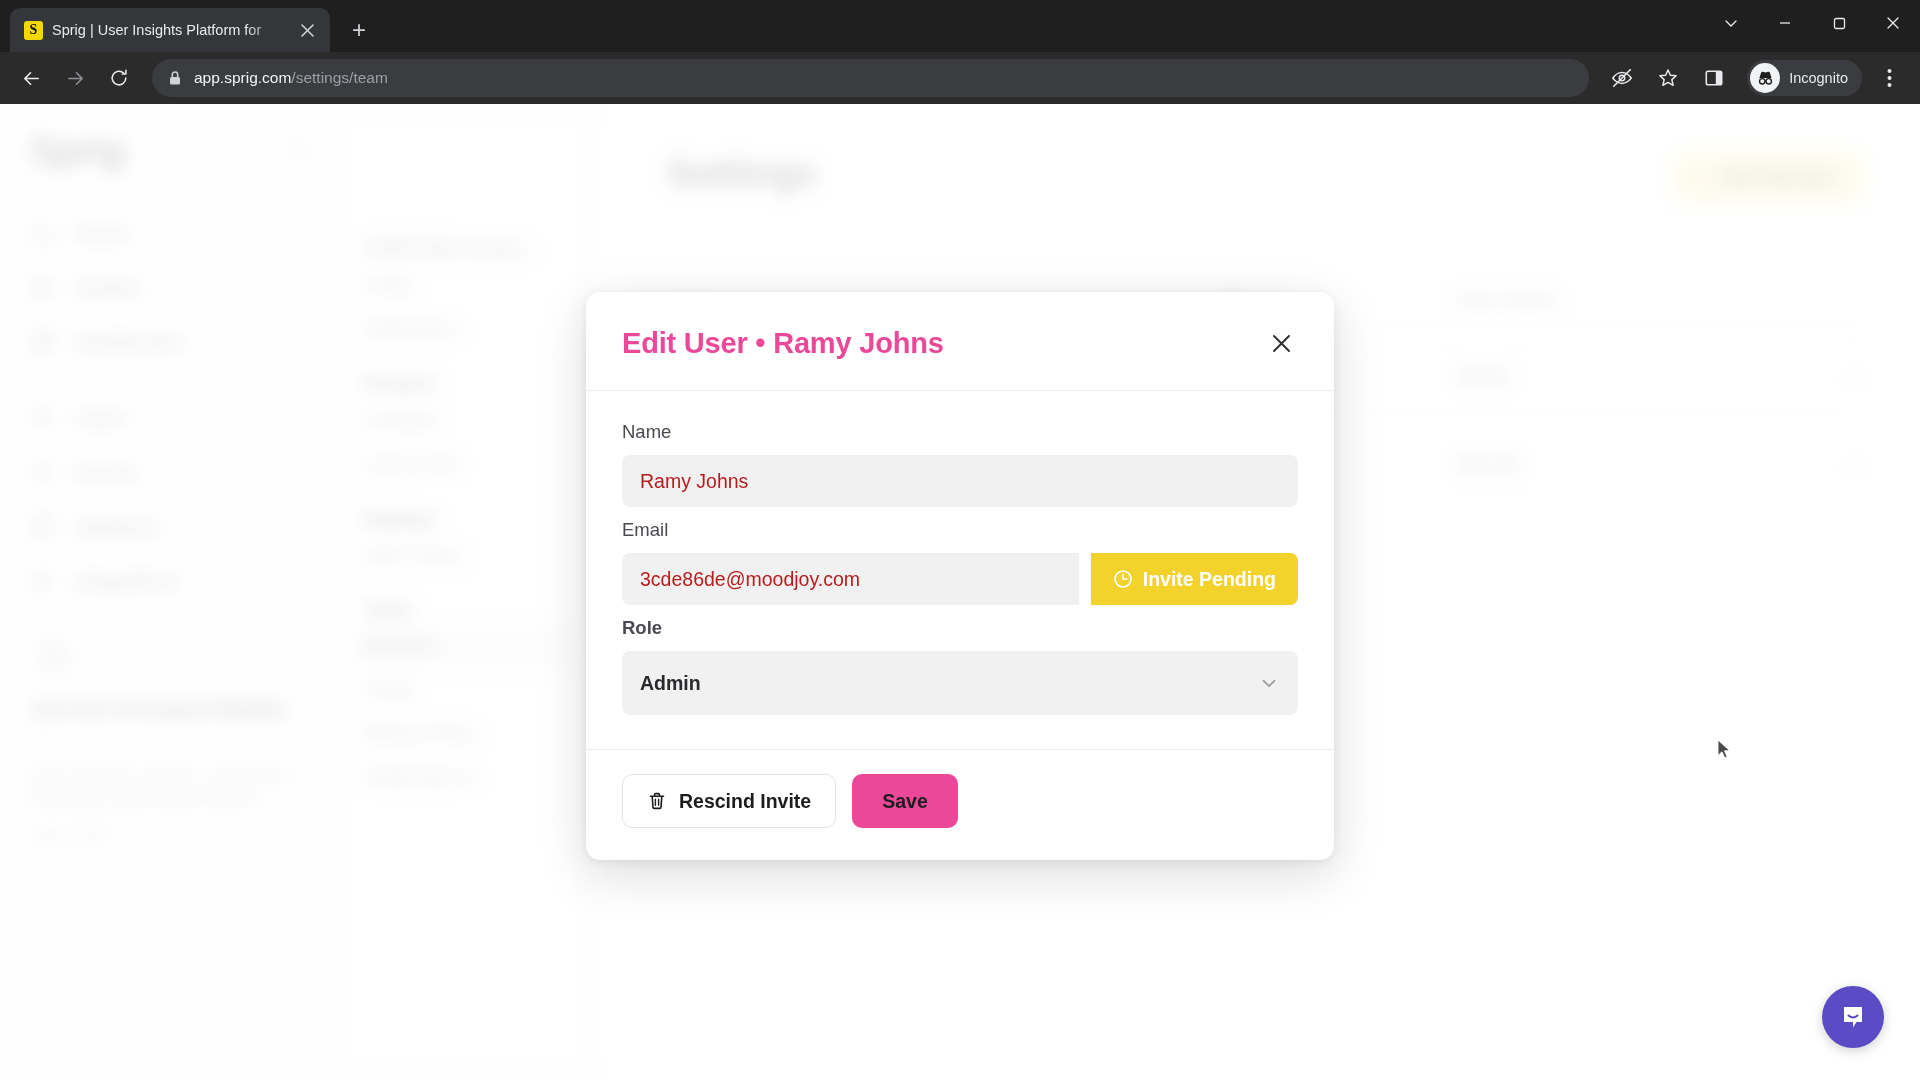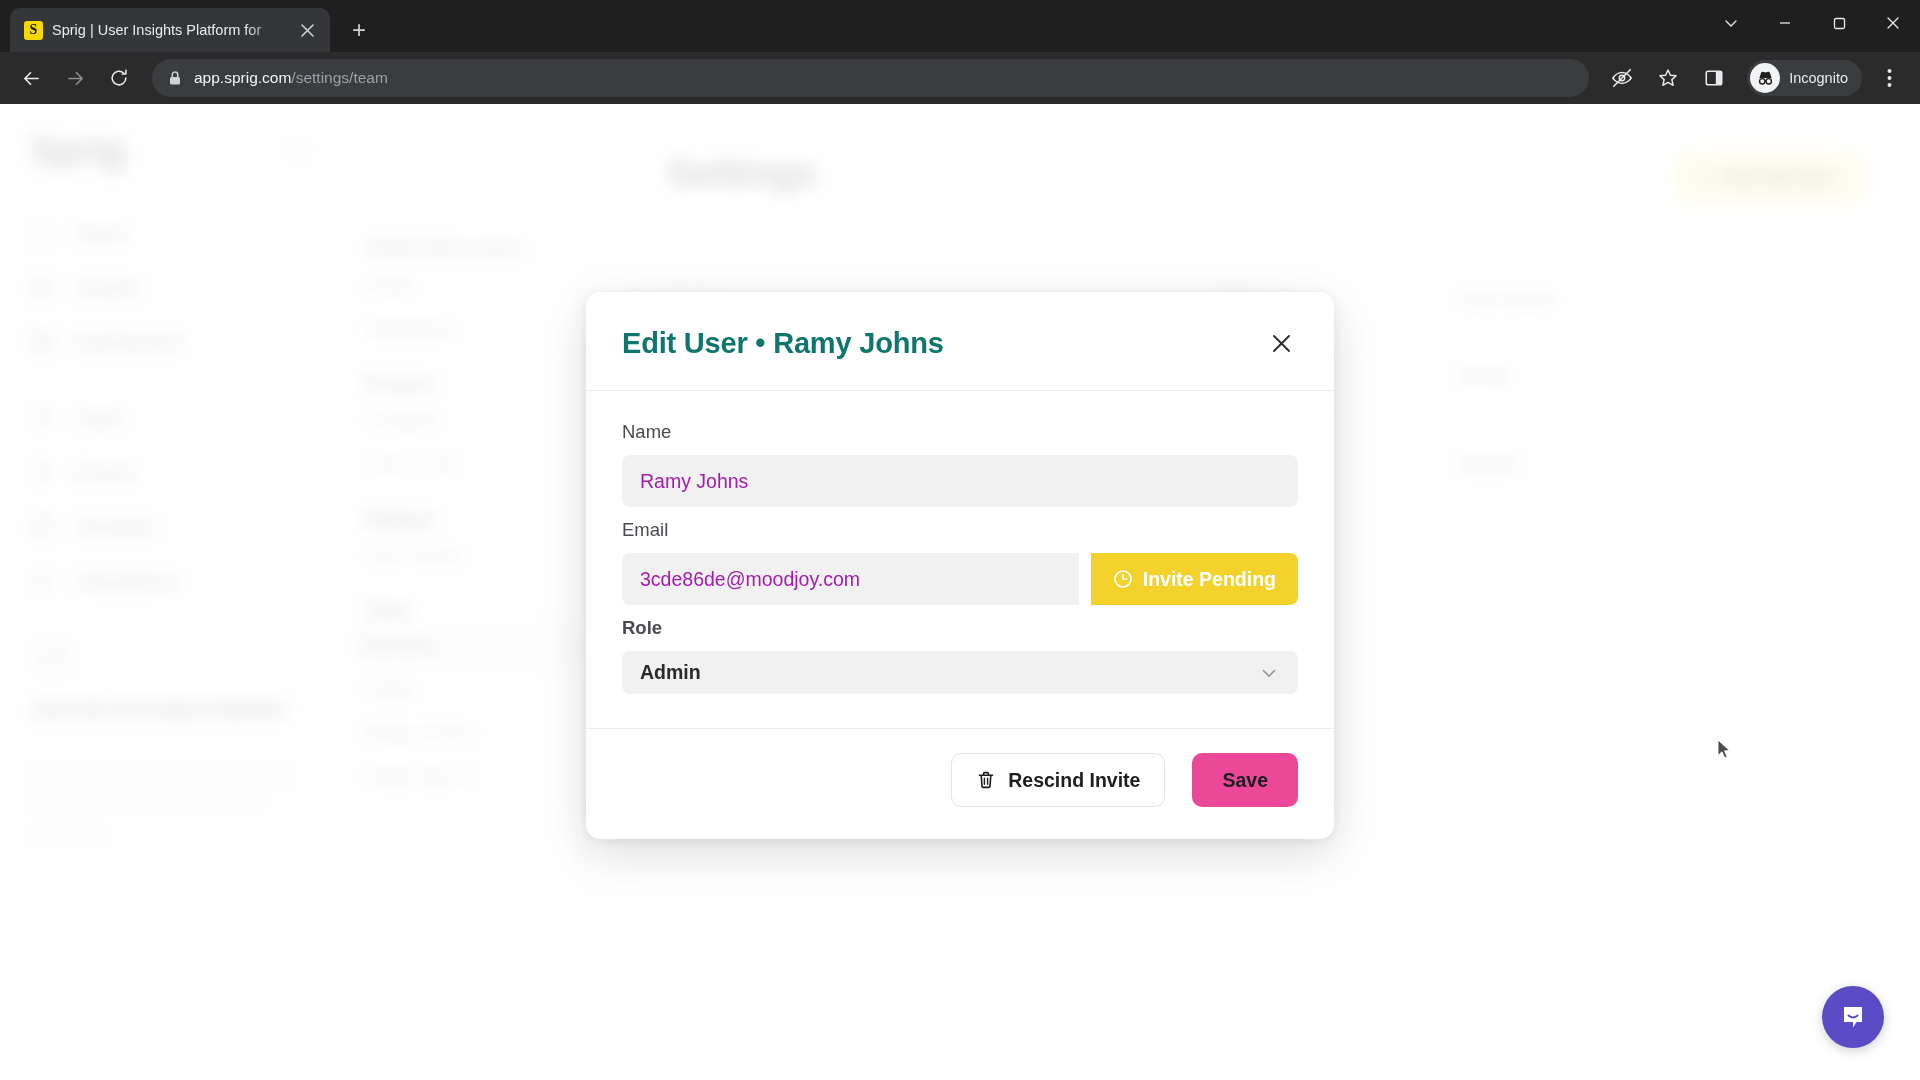--- a/index.html
+++ b/index.html
@@ -139,49 +139,49 @@
   .modal {
     position: absolute; left: 586px; top: 188px;
     width: 748px; background:#fff; border-radius: 14px;
     box-shadow: 0 14px 50px rgba(0,0,0,0.14), 0 2px 10px rgba(0,0,0,0.07);
     overflow: hidden;
   }
   .modal-head {
     display:flex; align-items:center; justify-content:space-between;
     padding: 34px 36px 30px 36px; border-bottom: 1px solid #EDEDED;
   }
-  .modal-title { font-size: 29px; font-weight: 700; color:#0f766e; letter-spacing:-0.2px;text-align:center; }
+  .modal-title { font-size: 29px; font-weight: 700; color:#ec4899; letter-spacing:-0.2px;text-align:center; }
   .modal-close {
     width: 34px; height: 34px; display:flex; align-items:center; justify-content:center;
     color:#2d2d32; font-size: 25px; font-weight: 300; line-height:1; cursor:pointer;
   }
   .modal-body { padding: 30px 36px 26px 36px; }
   .field { margin-bottom: 12px; }
   .field:last-child { margin-bottom: 8px; font-weight: bold; }
   .flabel { font-size: 18.5px; color:#4a4a50; margin-bottom: 12px; }
   .finput {
     background:#F1F1F1; border-radius: 8px; height: 52px;
     display:flex; align-items:center; padding: 0 18px;
-    font-size: 19.5px; color:#a21caf;
+    font-size: 19.5px; color:#b91c1c;
   }
   .email-row { display:flex; align-items:stretch; gap: 12px; }
   .email-row .finput { flex:1; border-radius: 8px 0 0 8px; }
   .pending-badge {
     background: #F3D22B; color:#fff; border-radius: 0 8px 8px 0;
     display:flex; align-items:center; gap:10px; padding: 0 22px;
     font-size: 19.5px; font-weight: 700; flex:none;
   }
   .select {
-    background:#F1F1F1; border-radius: 8px; height: 43px;
+    background:#F1F1F1; border-radius: 8px; height: 64px;
     display:flex; align-items:center; justify-content:space-between;
     padding: 0 18px; font-size: 19.5px; color:#2a2a2e; cursor:pointer;
   }
   .modal-foot {
     border-top: 1px solid #EDEDED; padding: 24px 36px 32px 36px;
-    display:flex; justify-content:flex-end; gap: 27px;
+    display:flex; gap: 16px;
   }
   .btn-ghost {
     background:#fff; border:1px solid #E2E2E2; border-radius: 10px;
     height: 54px; padding: 0 24px; display:flex; align-items:center; gap:12px;
     font-size: 19.5px; font-weight: 600; color:#1d1d20; cursor:pointer;
   }
   .btn-primary {
     background:#ec4899; border:none; border-radius: 10px;
     height: 54px; padding: 0 30px; display:flex; align-items:center;
     font-size: 19.5px; font-weight: 700; color:#1d1d20; cursor:pointer;

